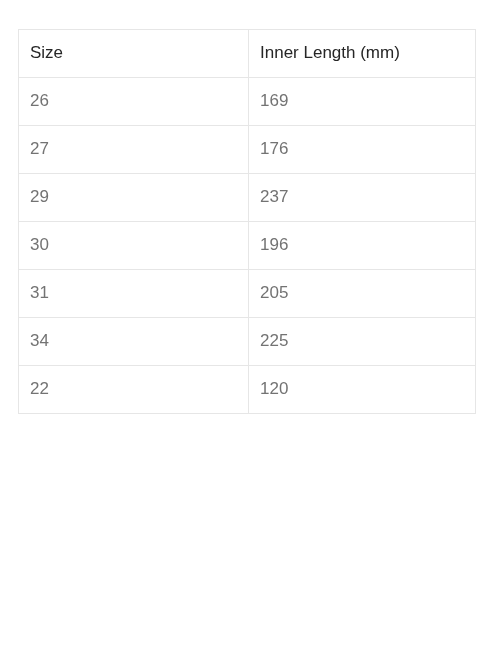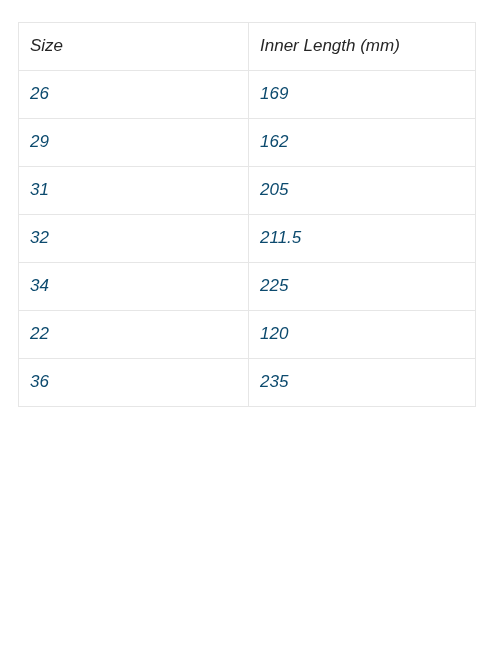--- a/index.html
+++ b/index.html
@@ -17,23 +17,22 @@
   .page {
     position: relative;
     width: 492px;
     height: 648px;
     background: #ffffff;
     box-sizing: border-box;
   }
   .size-table-wrap {
     position: absolute;
     left: 18px;
-    top: 22px;
+    top: 29px;
     width: 457px;
-    font-style: italic;
   }
   table.size-table {
     border-collapse: collapse;
     table-layout: fixed;
     width: 457px;
     background: #ffffff;
   }
   table.size-table col.col-size { width: 230px; }
   table.size-table col.col-len  { width: 227px; }
 
@@ -41,21 +40,21 @@
   table.size-table td {
     border: 1px solid #e6e6e6;
     height: 48px;
     box-sizing: border-box;
     padding: 0 0 0 11px;
     text-align: left;
     vertical-align: middle;
     font-size: 17px;
     font-weight: normal;
     line-height: 1.2;
-    color: #0c4a6e;
+    color: #737373;
     white-space: nowrap;
     overflow: hidden;
   }
   table.size-table th {
     color: #262626;
   }
 </style>
 </head>
 <body>
 
@@ -72,40 +71,40 @@
           <th>Size</th>
           <th>Inner Length (mm)</th>
         </tr>
       </thead>
       <tbody id="table-body">
           <tr>
             <td>26</td>
             <td>169</td>
           </tr>
           <tr>
+            <td>27</td>
+            <td>176</td>
+          </tr>
+          <tr>
             <td>29</td>
-            <td>162</td>
+            <td>237</td>
+          </tr>
+          <tr>
+            <td>30</td>
+            <td>196</td>
           </tr>
           <tr>
             <td>31</td>
             <td>205</td>
-          </tr>
-          <tr>
-            <td>32</td>
-            <td>211.5</td>
           </tr>
           <tr>
             <td>34</td>
             <td>225</td>
           </tr>
           <tr>
             <td>22</td>
             <td>120</td>
           </tr>
-          <tr>
-            <td>36</td>
-            <td>235</td>
-          </tr>
         </tbody>
     </table>
   </div>
 
 </div>
 
 </body></html>

